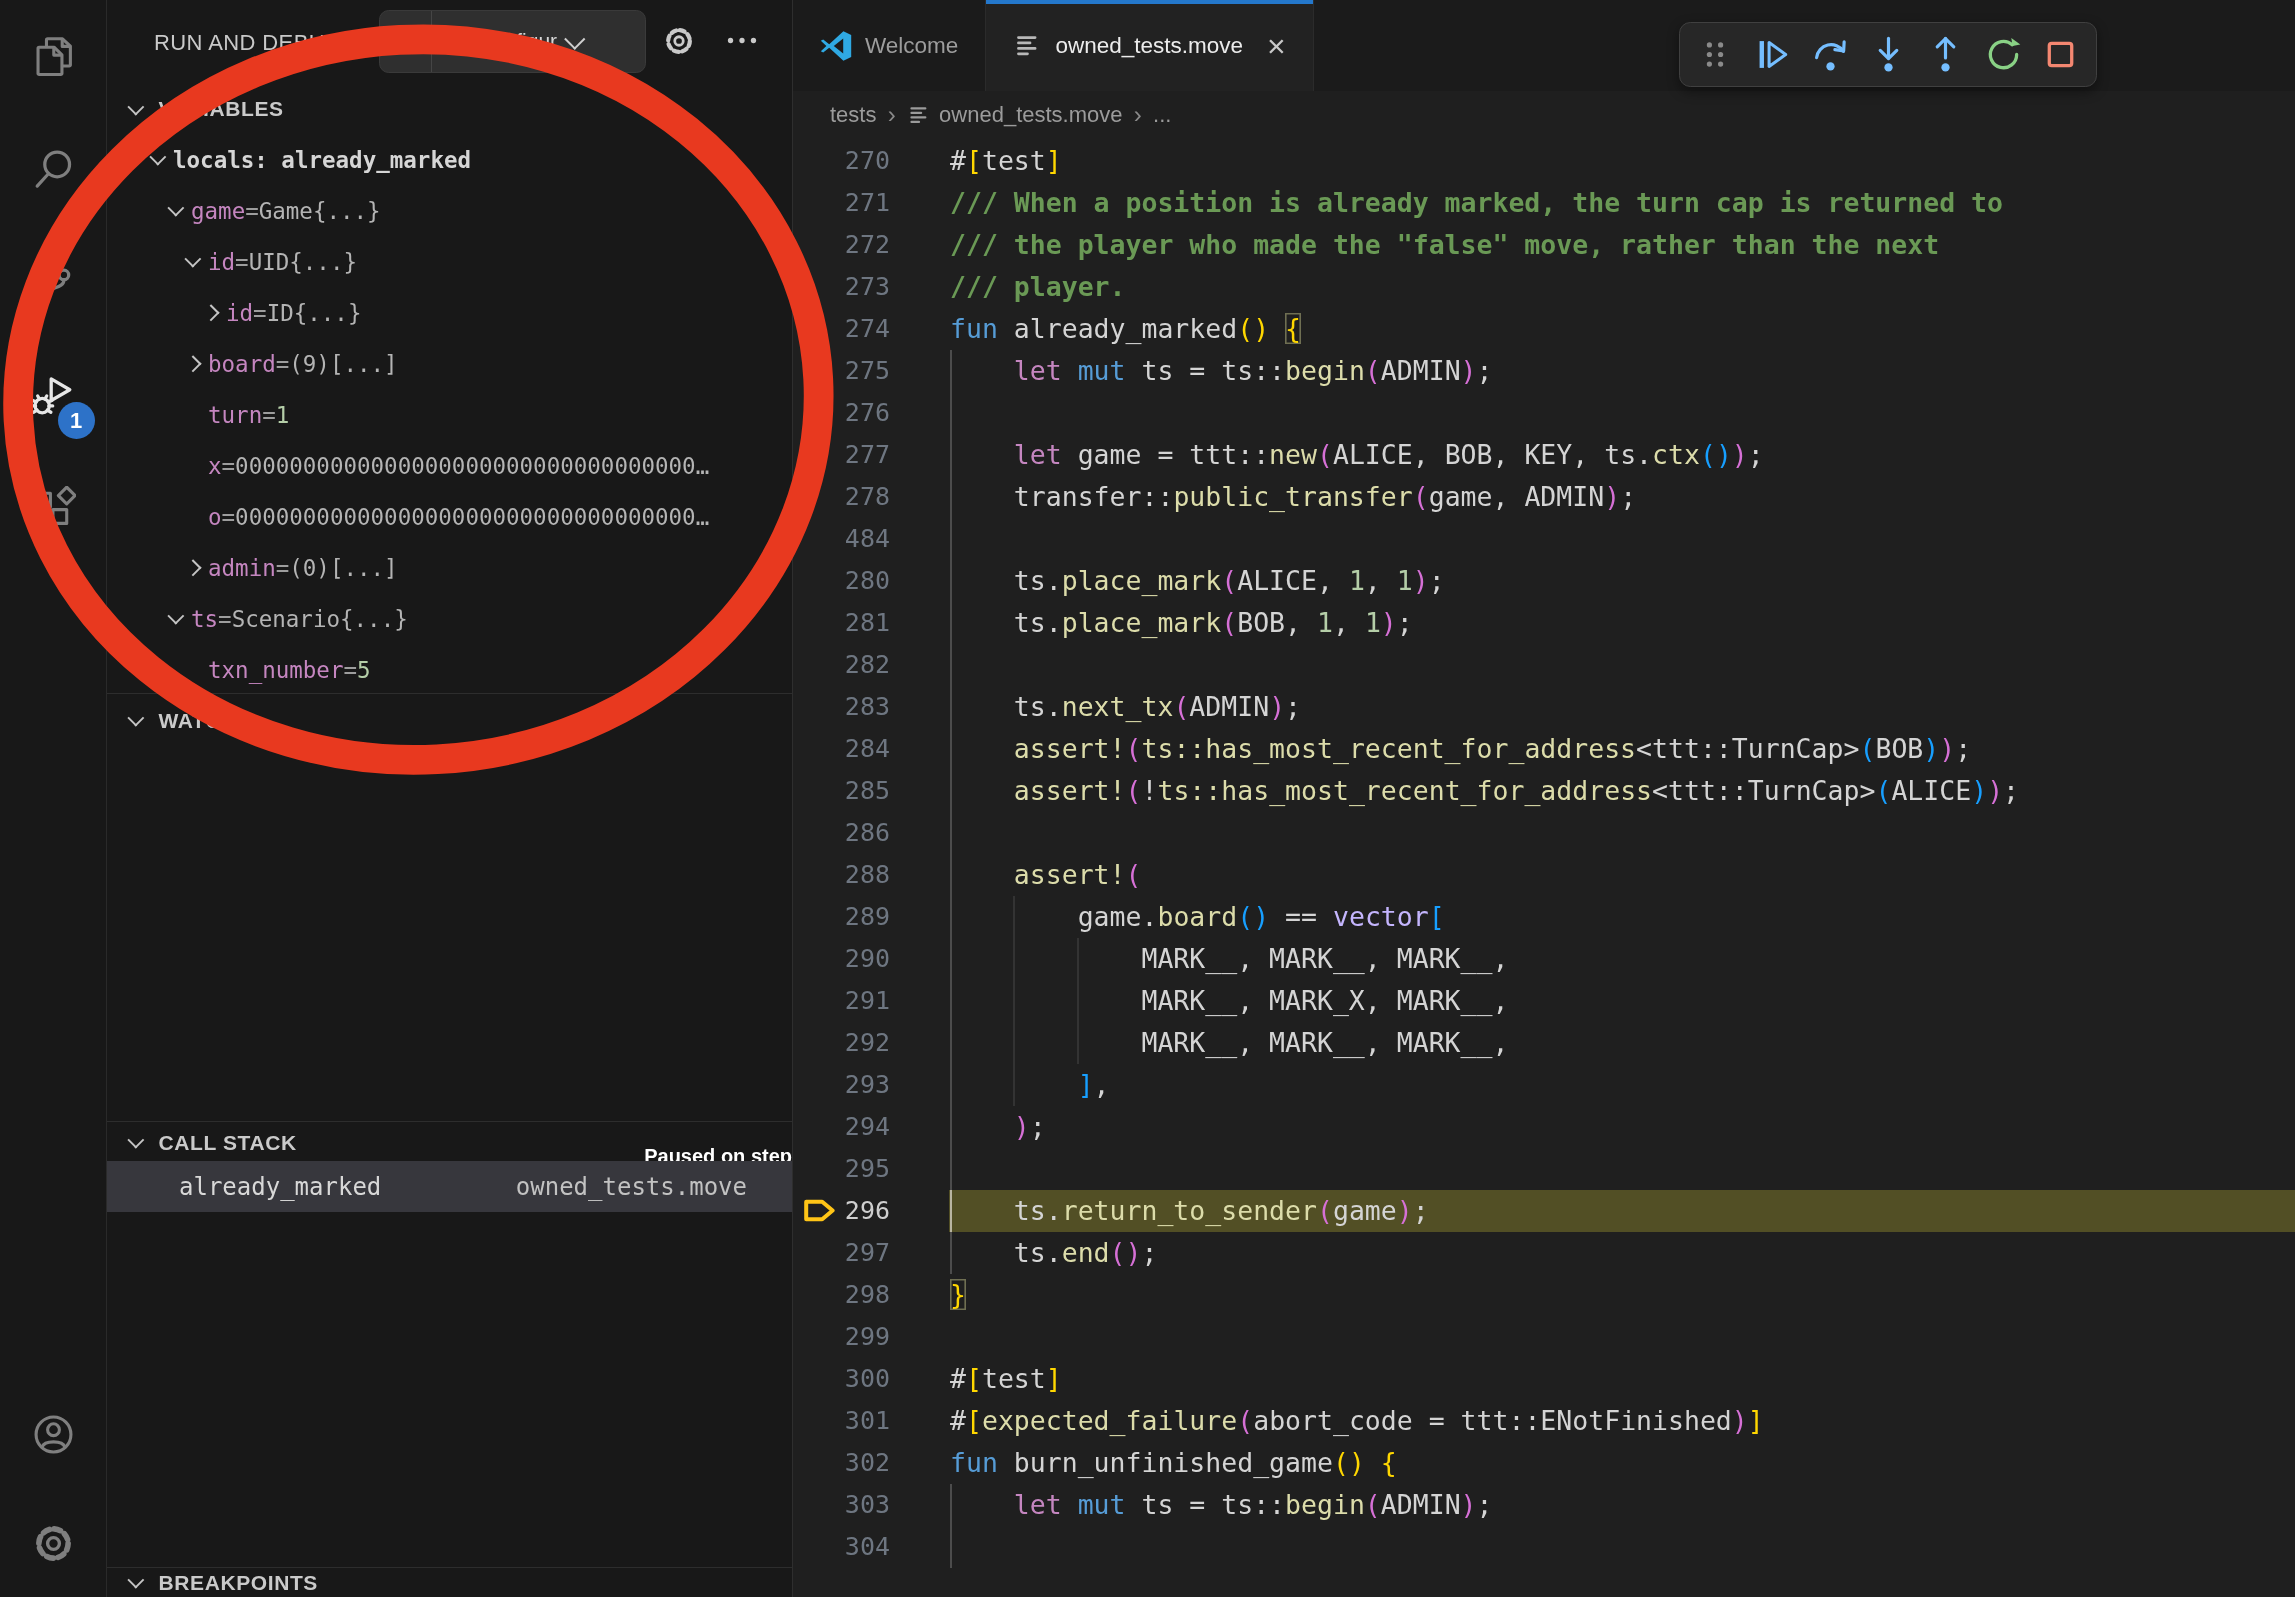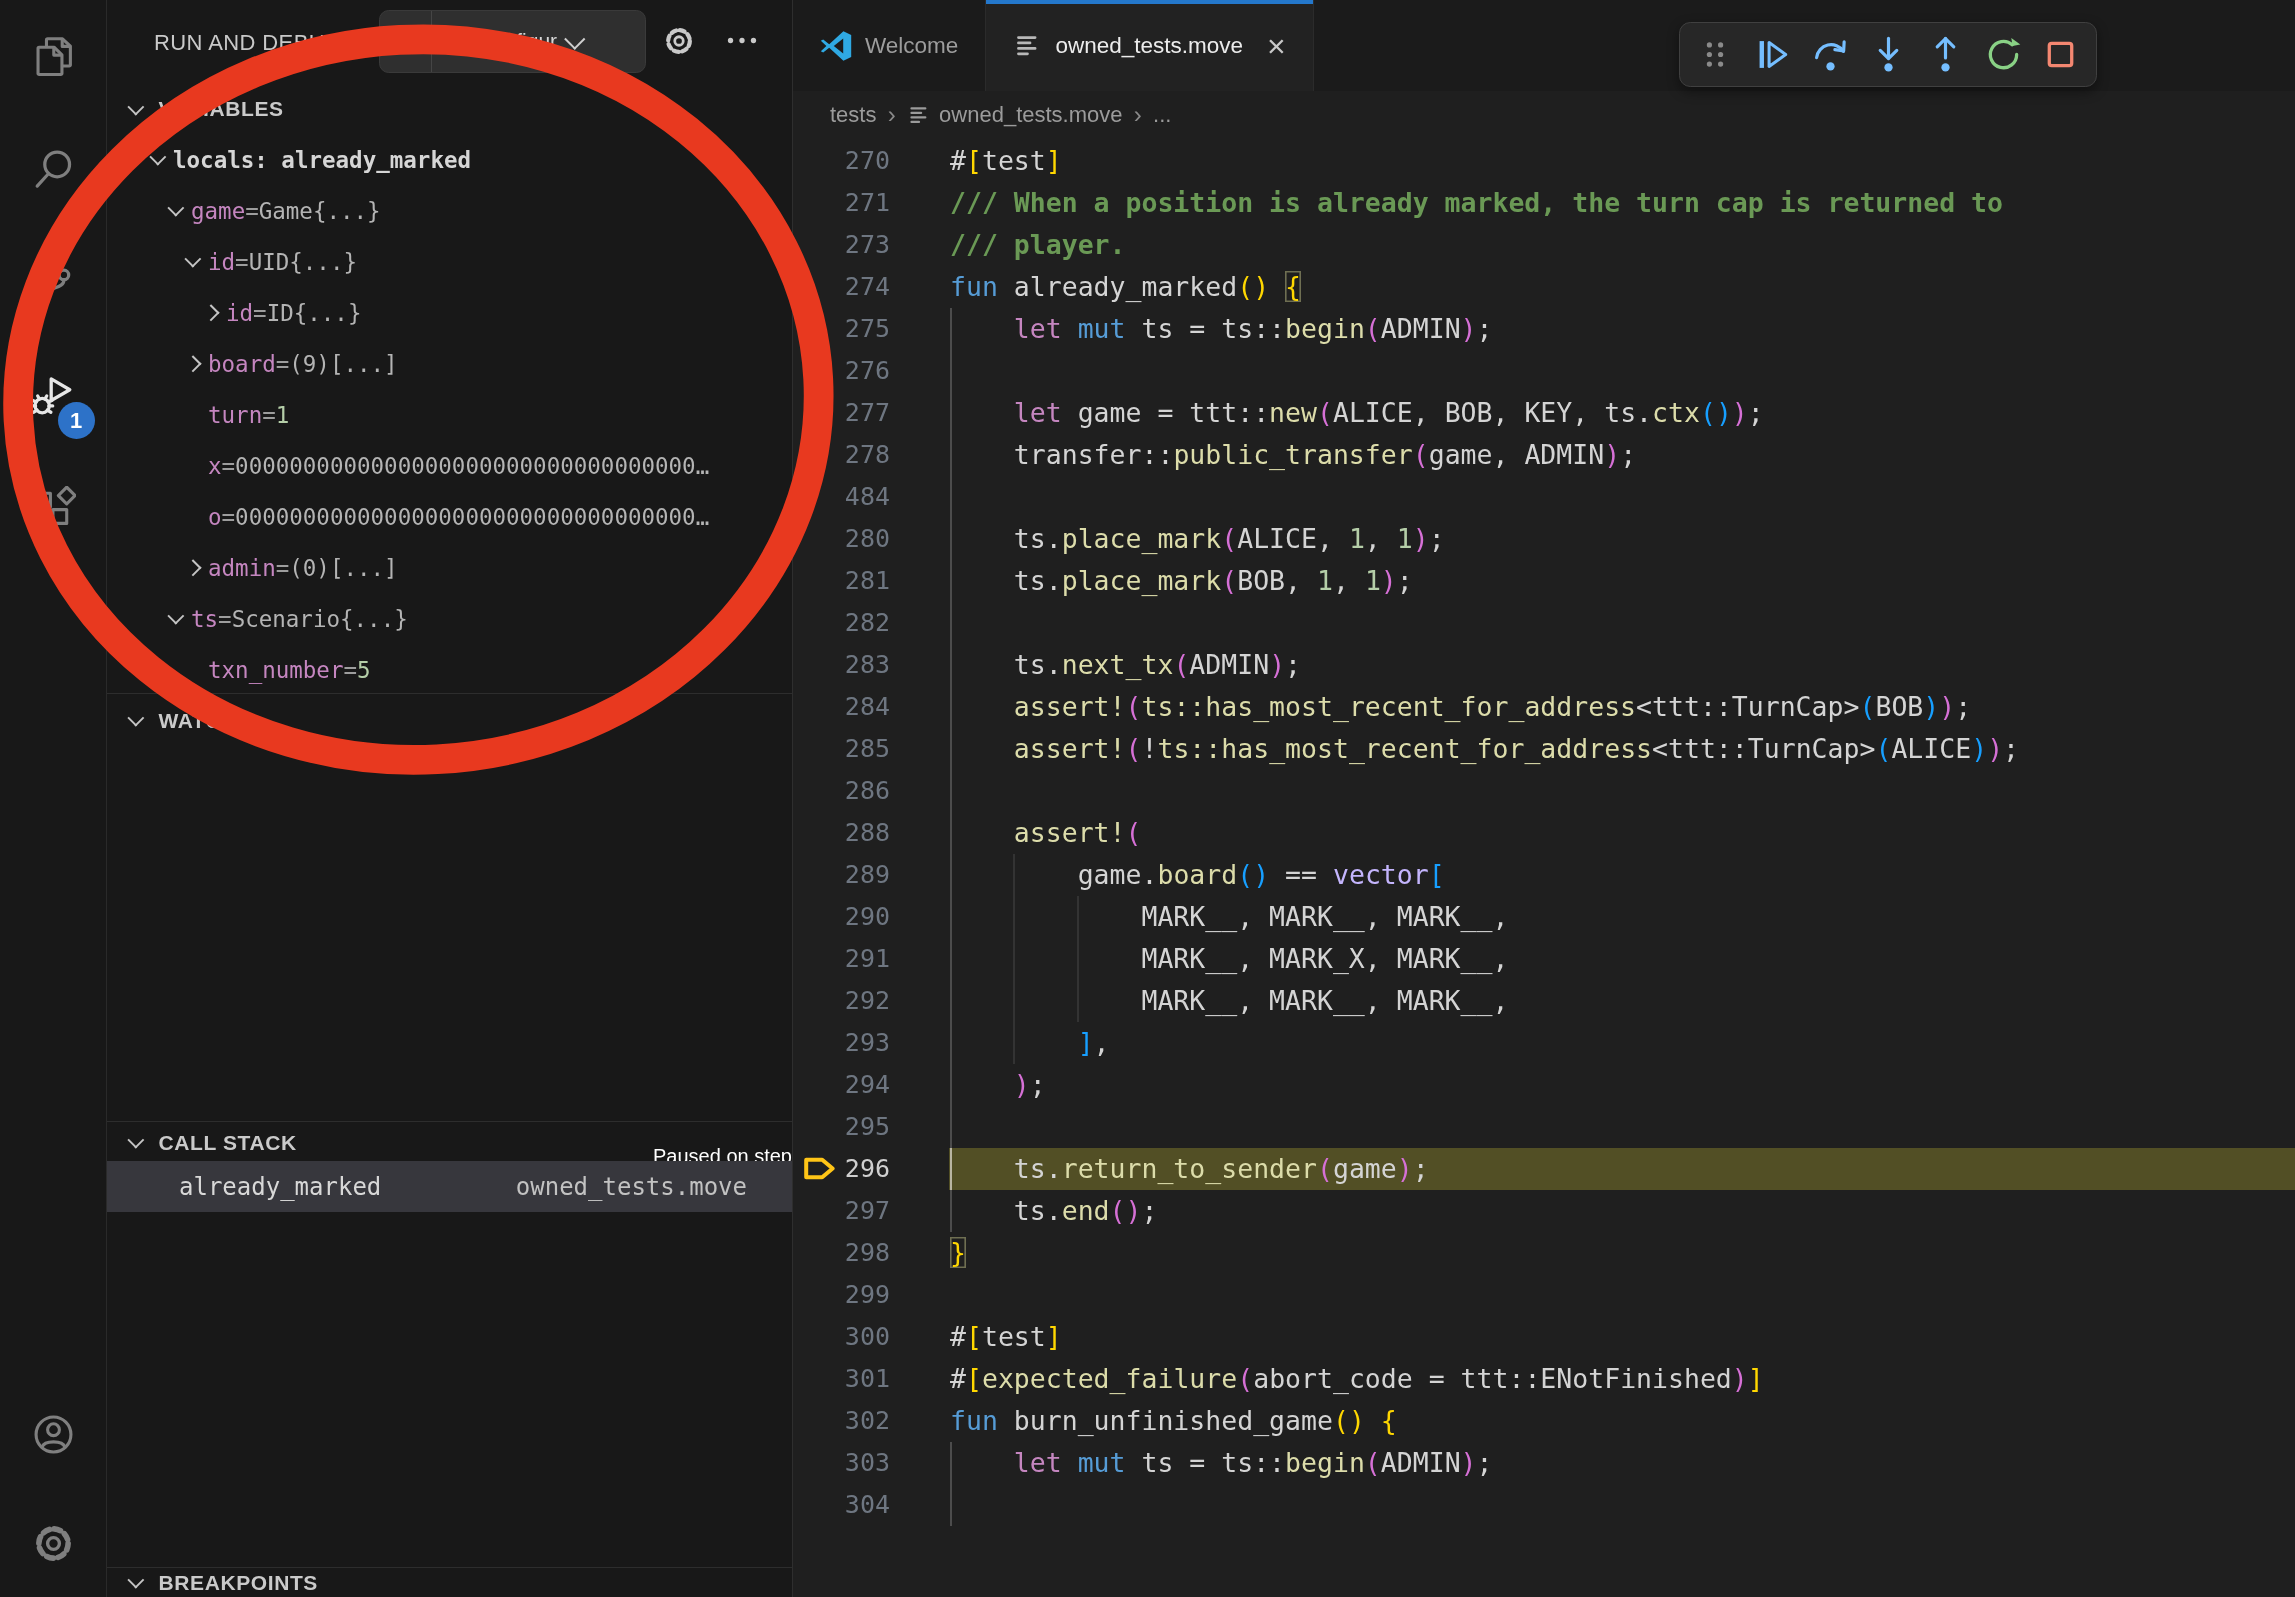--- a/index.html
+++ b/index.html
@@ -54,21 +54,21 @@
   .var-tree{position:absolute;left:0;top:134px;width:100%;}
   .var-row{display:flex;align-items:center;height:51px;
     font-family:"DejaVu Sans Mono",monospace;font-size:22.5px;white-space:nowrap;overflow:hidden;}
   .tok-vb{color:#d6d6d6;font-weight:bold;}
   .tok-vn{color:#c586c0;}
   .tok-vo{color:#9d9d9d;}
   .tok-vv{color:#b4b4b4;}
   .tok-vm{color:#b5cea8;}
 
   .cs-head{padding-right:29px;justify-content:space-between;}
-  .cs-status{font-size:20px;font-weight:normal;color:#fff;letter-spacing:0;margin-top:28px;}
+  .cs-status{font-size:20px;font-weight:bold;color:#fff;letter-spacing:0;margin-top:28px;}
   .cs-left{display:flex;align-items:center;}
   .cs-row{position:absolute;left:0;top:1161px;width:100%;height:51px;background:#37373d;
     display:flex;align-items:center;font-family:"DejaVu Sans Mono",monospace;font-size:24px;}
   .cs-name{margin-left:72px;color:#d8d8d8;}
   .cs-file{margin-left:auto;margin-right:45px;color:#c2c2c2;}
 
   
   .editor{position:absolute;left:793px;top:0;right:0;bottom:0;background:#1f1f1f;}
   .tab-bar{position:absolute;left:0;top:0;right:0;height:91px;background:#1b1b1b;display:flex;}
   .tab{display:flex;align-items:center;padding:0 27px;border-right:0.8px solid #2b2b2b;
@@ -408,20 +408,24 @@
     <div class="code">
         <div class="cl">
           <span class="ln">270</span>
           <span class="lc"><span class="tok-f">#</span><span class="tok-b1">[</span><span class="tok-f">test</span><span class="tok-b1">]</span></span>
         </div>
         <div class="cl">
           <span class="ln">271</span>
           <span class="lc"><span class="tok-c">/// When a position is already marked, the turn cap is returned to</span></span>
         </div>
         <div class="cl">
+          <span class="ln">272</span>
+          <span class="lc"><span class="tok-c">/// the player who made the "false" move, rather than the next</span></span>
+        </div>
+        <div class="cl">
           <span class="ln">273</span>
           <span class="lc"><span class="tok-c">/// player.</span></span>
         </div>
         <div class="cl">
           <span class="ln">274</span>
           <span class="lc"><span class="tok-k">fun </span><span class="tok-f">already_marked</span><span class="tok-b1">(</span><span class="tok-b1">)</span><span class="tok-f"> </span><span class="tok-bm">{</span></span>
         </div>
         <div class="cl">
           <span class="ln">275</span>
           <span class="lc"><i class="guide g0" style="left: 60px;"></i><span class="tok-f">    </span><span class="tok-kp">let </span><span class="tok-k">mut </span><span class="tok-f">ts = ts::</span><span class="tok-fn">begin</span><span class="tok-b2">(</span><span class="tok-f">ADMIN</span><span class="tok-b2">)</span><span class="tok-f">;</span></span>

